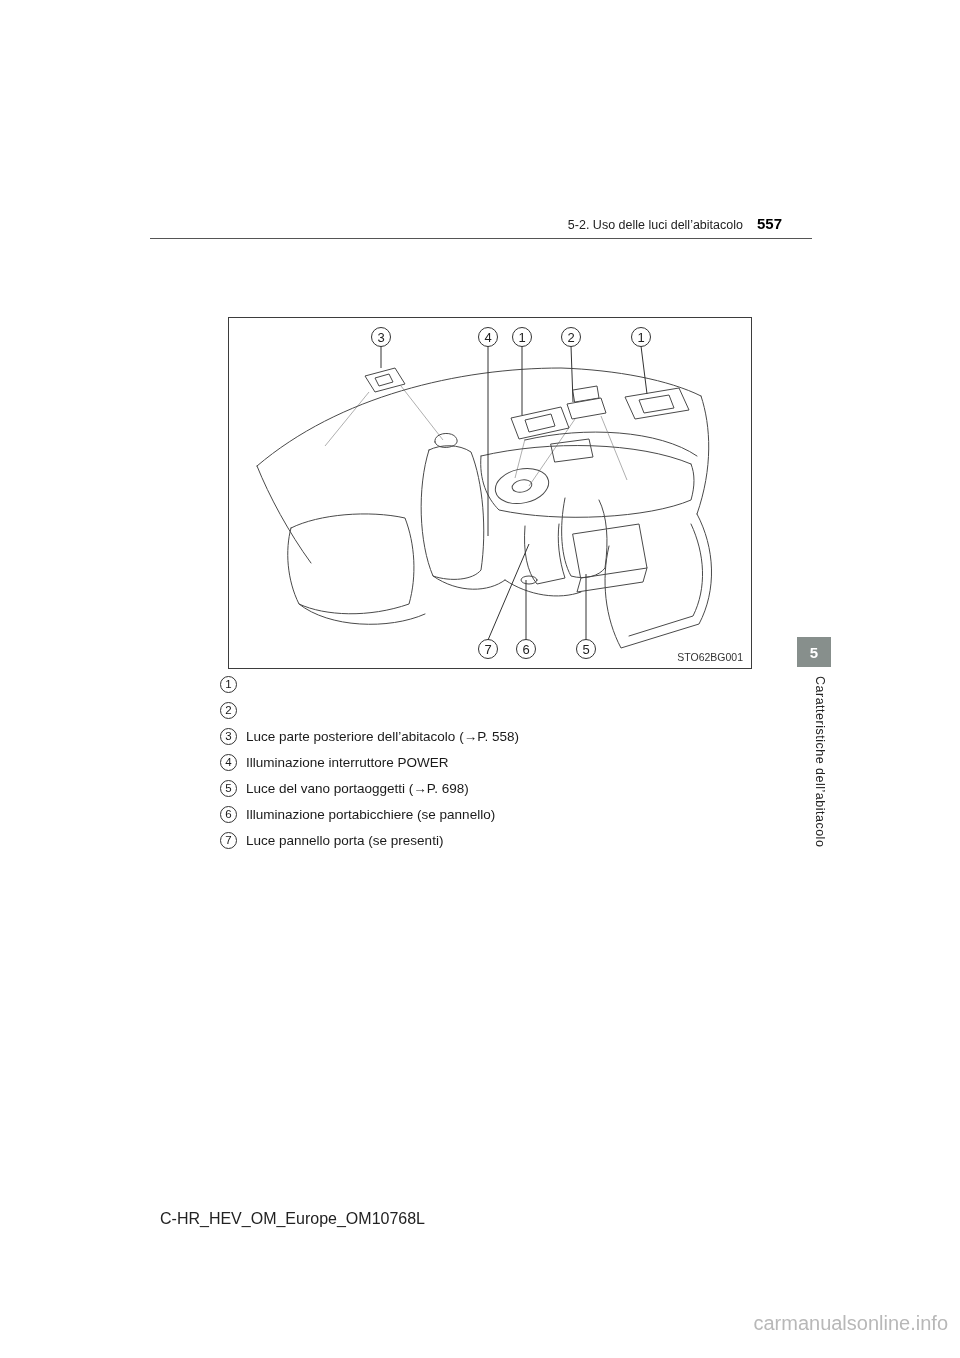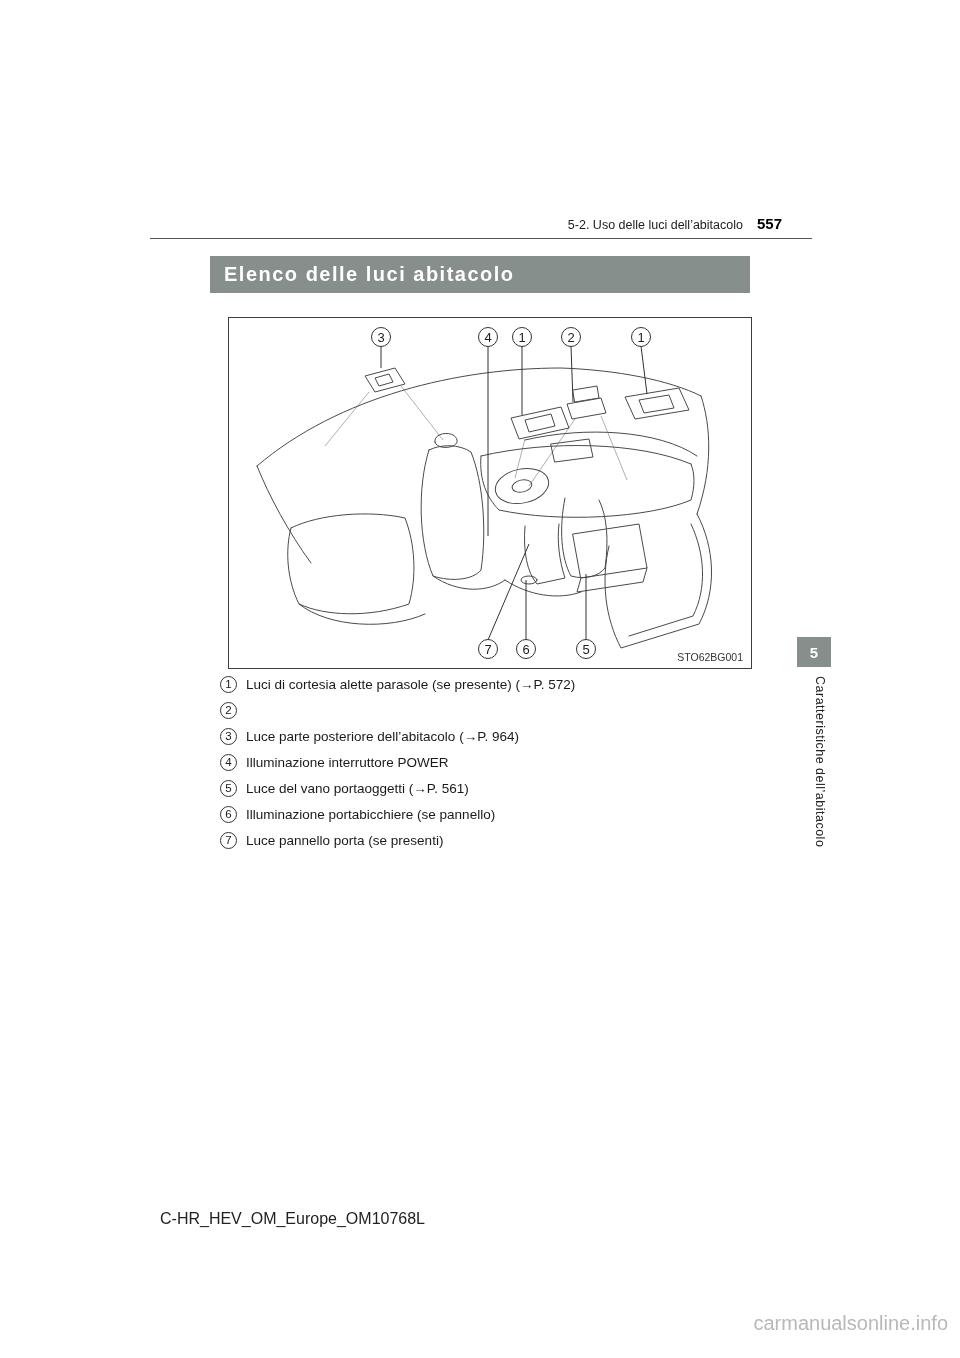--- a/index.html
+++ b/index.html
@@ -75,21 +75,20 @@
 <body>
 
 <div class="page">
 
   <div class="header-row">
     <span class="section-header">5-2. Uso delle luci dell’abitacolo</span>
     <span class="page-number">557</span>
   </div>
   <div class="header-rule"></div>
 
-  <div class="title-bar">Elenco delle luci abitacolo</div>
 
   <div class="figure-box">
     <svg viewBox="0 0 522 350" width="522" height="350" xmlns="http://www.w3.org/2000/svg">
 
       <g stroke="#9a9a9a" stroke-width="0.8" fill="none">
         <path d="M140,74 L96,128"></path>
         <path d="M172,68 L214,122"></path>
         <path d="M346,101 L300,168"></path>
         <path d="M372,98 L398,162"></path>
         <path d="M296,121 L286,160"></path>
@@ -176,36 +175,35 @@
         <text x="357" y="335.5" text-anchor="middle">5</text>
       </g>
 
       <text class="fig-code" x="514" y="343" text-anchor="end">STO62BG001</text>
     </svg>
   </div>
 
   <div class="legend">
     <div class="legend-item">
       <span class="num-circle">1</span>
-      <span>Luci di cortesia alette parasole (se presente) (→P. 572)</span>
     </div>
     <div class="legend-item">
       <span class="num-circle">2</span>
     </div>
     <div class="legend-item">
       <span class="num-circle">3</span>
-      <span>Luce parte posteriore dell’abitacolo (→P. 964)</span>
+      <span>Luce parte posteriore dell’abitacolo (→P. 558)</span>
     </div>
     <div class="legend-item">
       <span class="num-circle">4</span>
       <span>Illuminazione interruttore POWER</span>
     </div>
     <div class="legend-item">
       <span class="num-circle">5</span>
-      <span>Luce del vano portaoggetti (→P. 561)</span>
+      <span>Luce del vano portaoggetti (→P. 698)</span>
     </div>
     <div class="legend-item">
       <span class="num-circle">6</span>
       <span>Illuminazione portabicchiere (se pannello)</span>
     </div>
     <div class="legend-item">
       <span class="num-circle">7</span>
       <span>Luce pannello porta (se presenti)</span>
     </div>
   </div>

